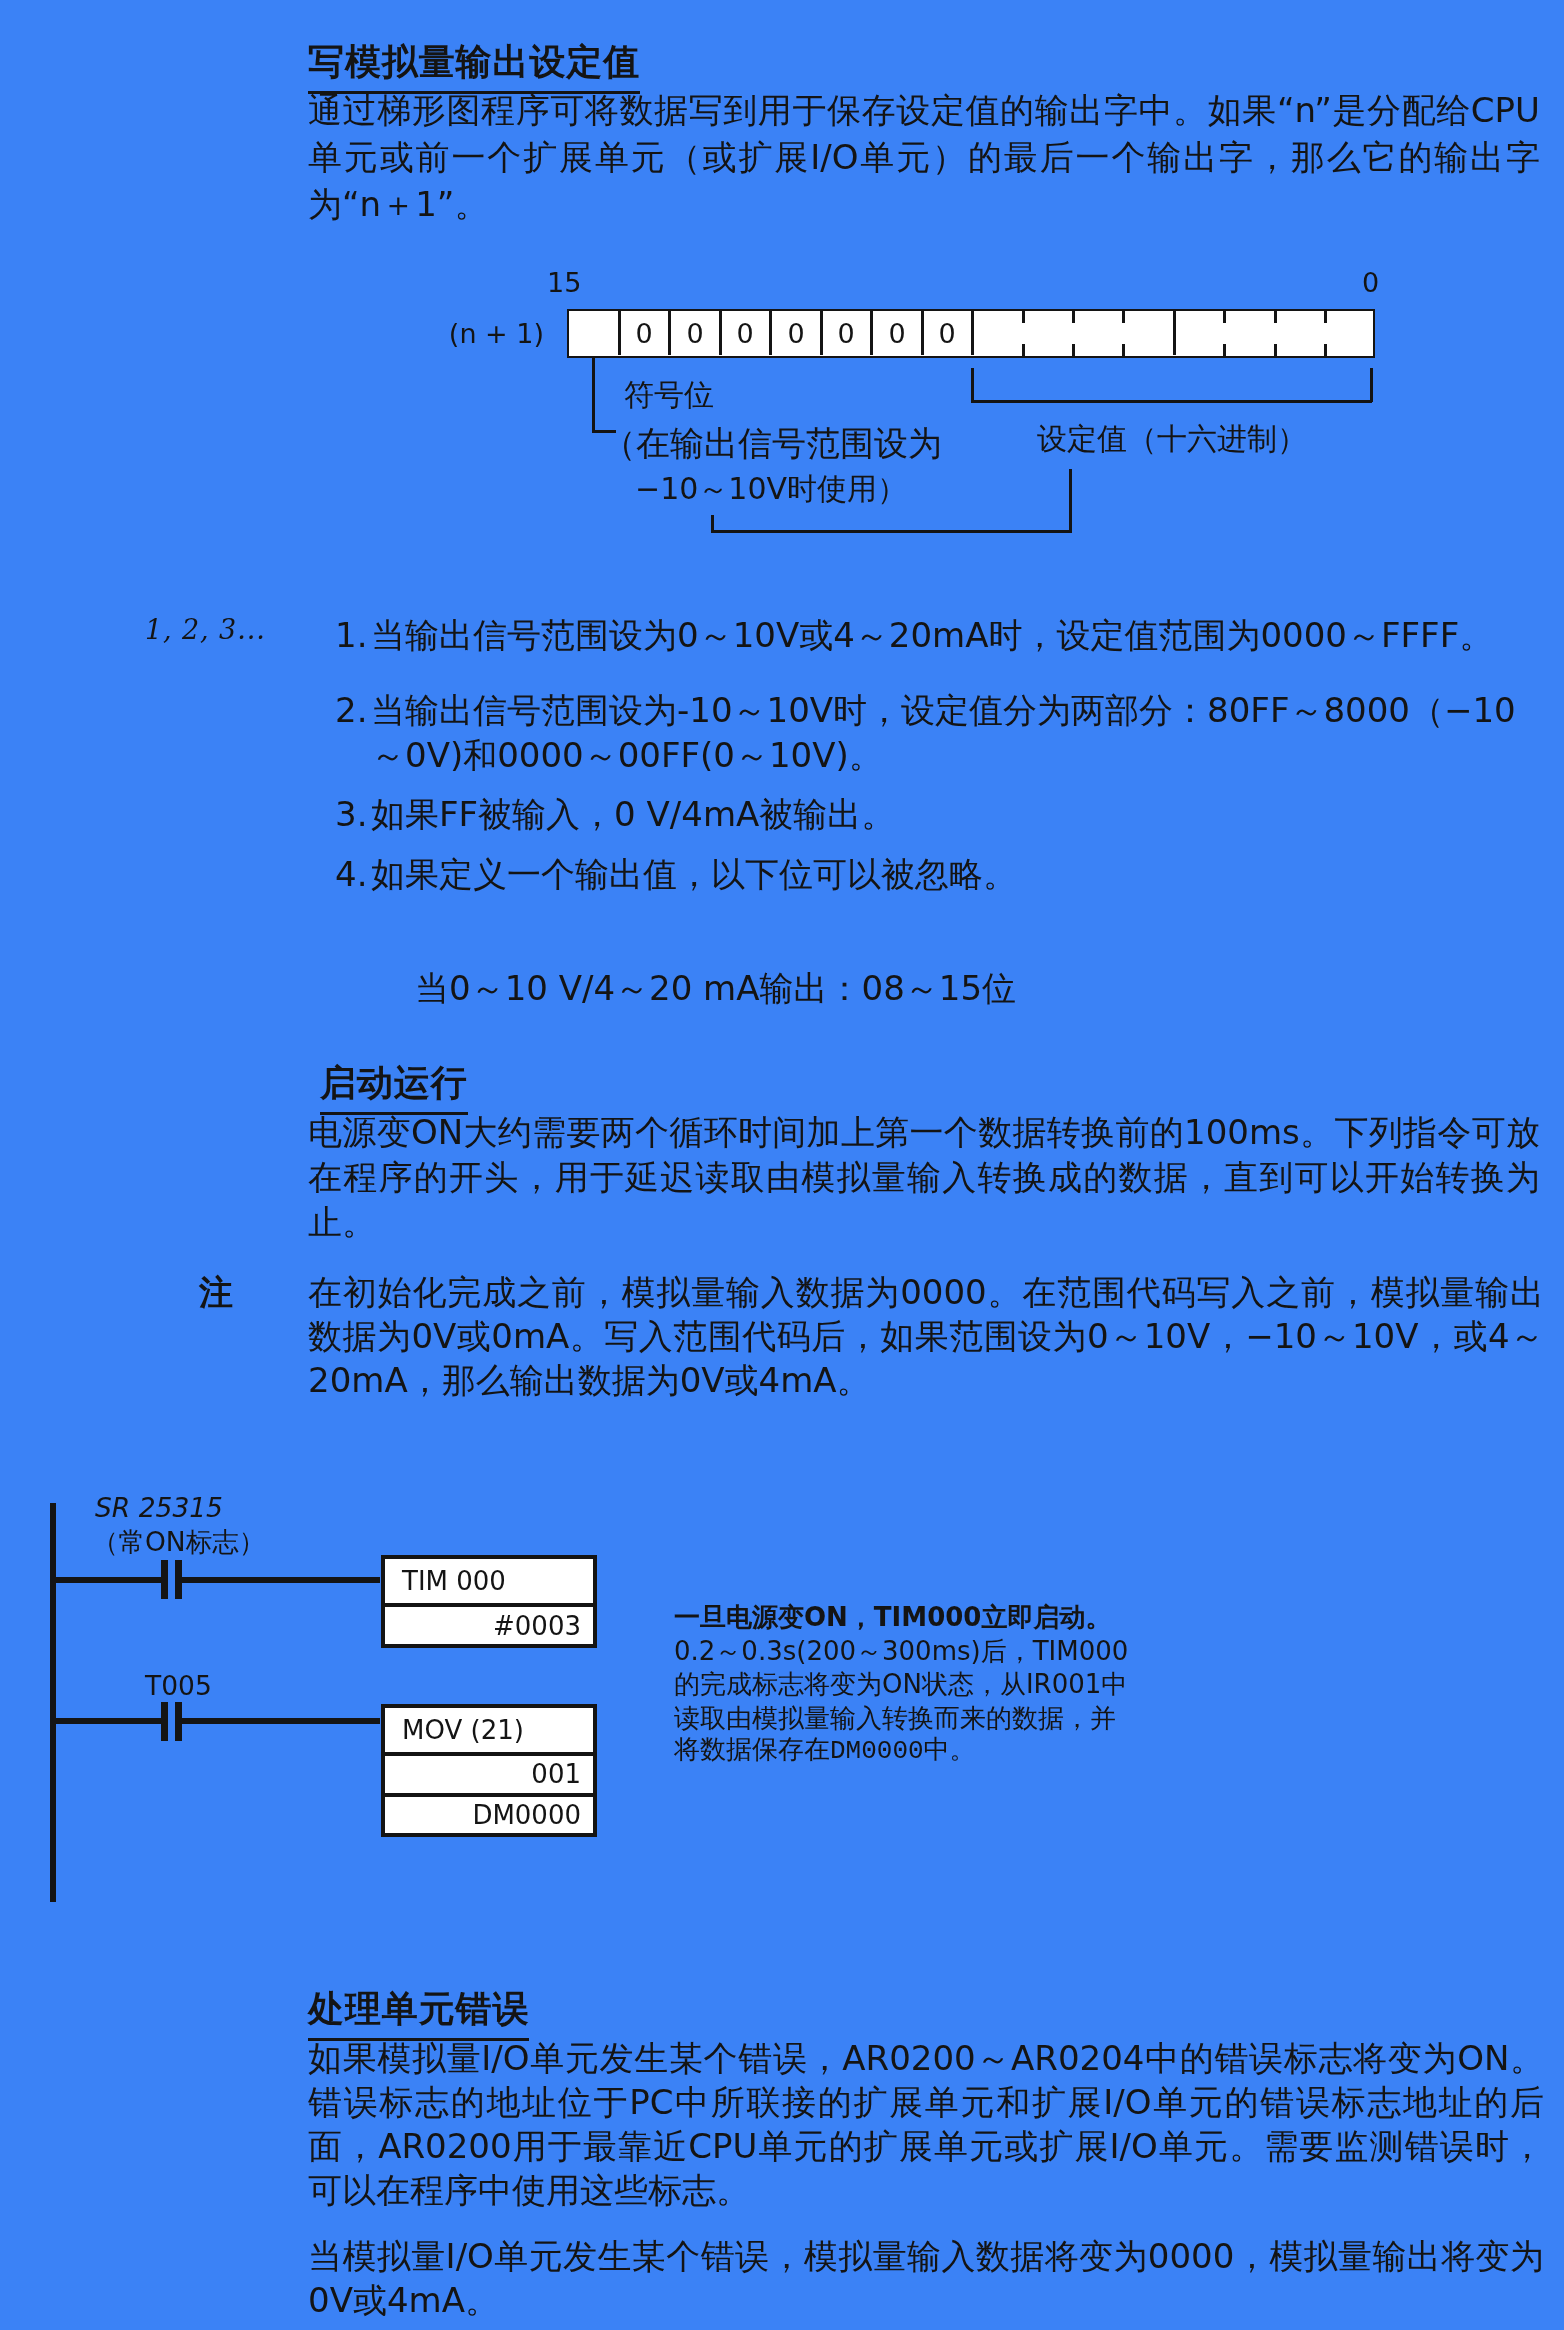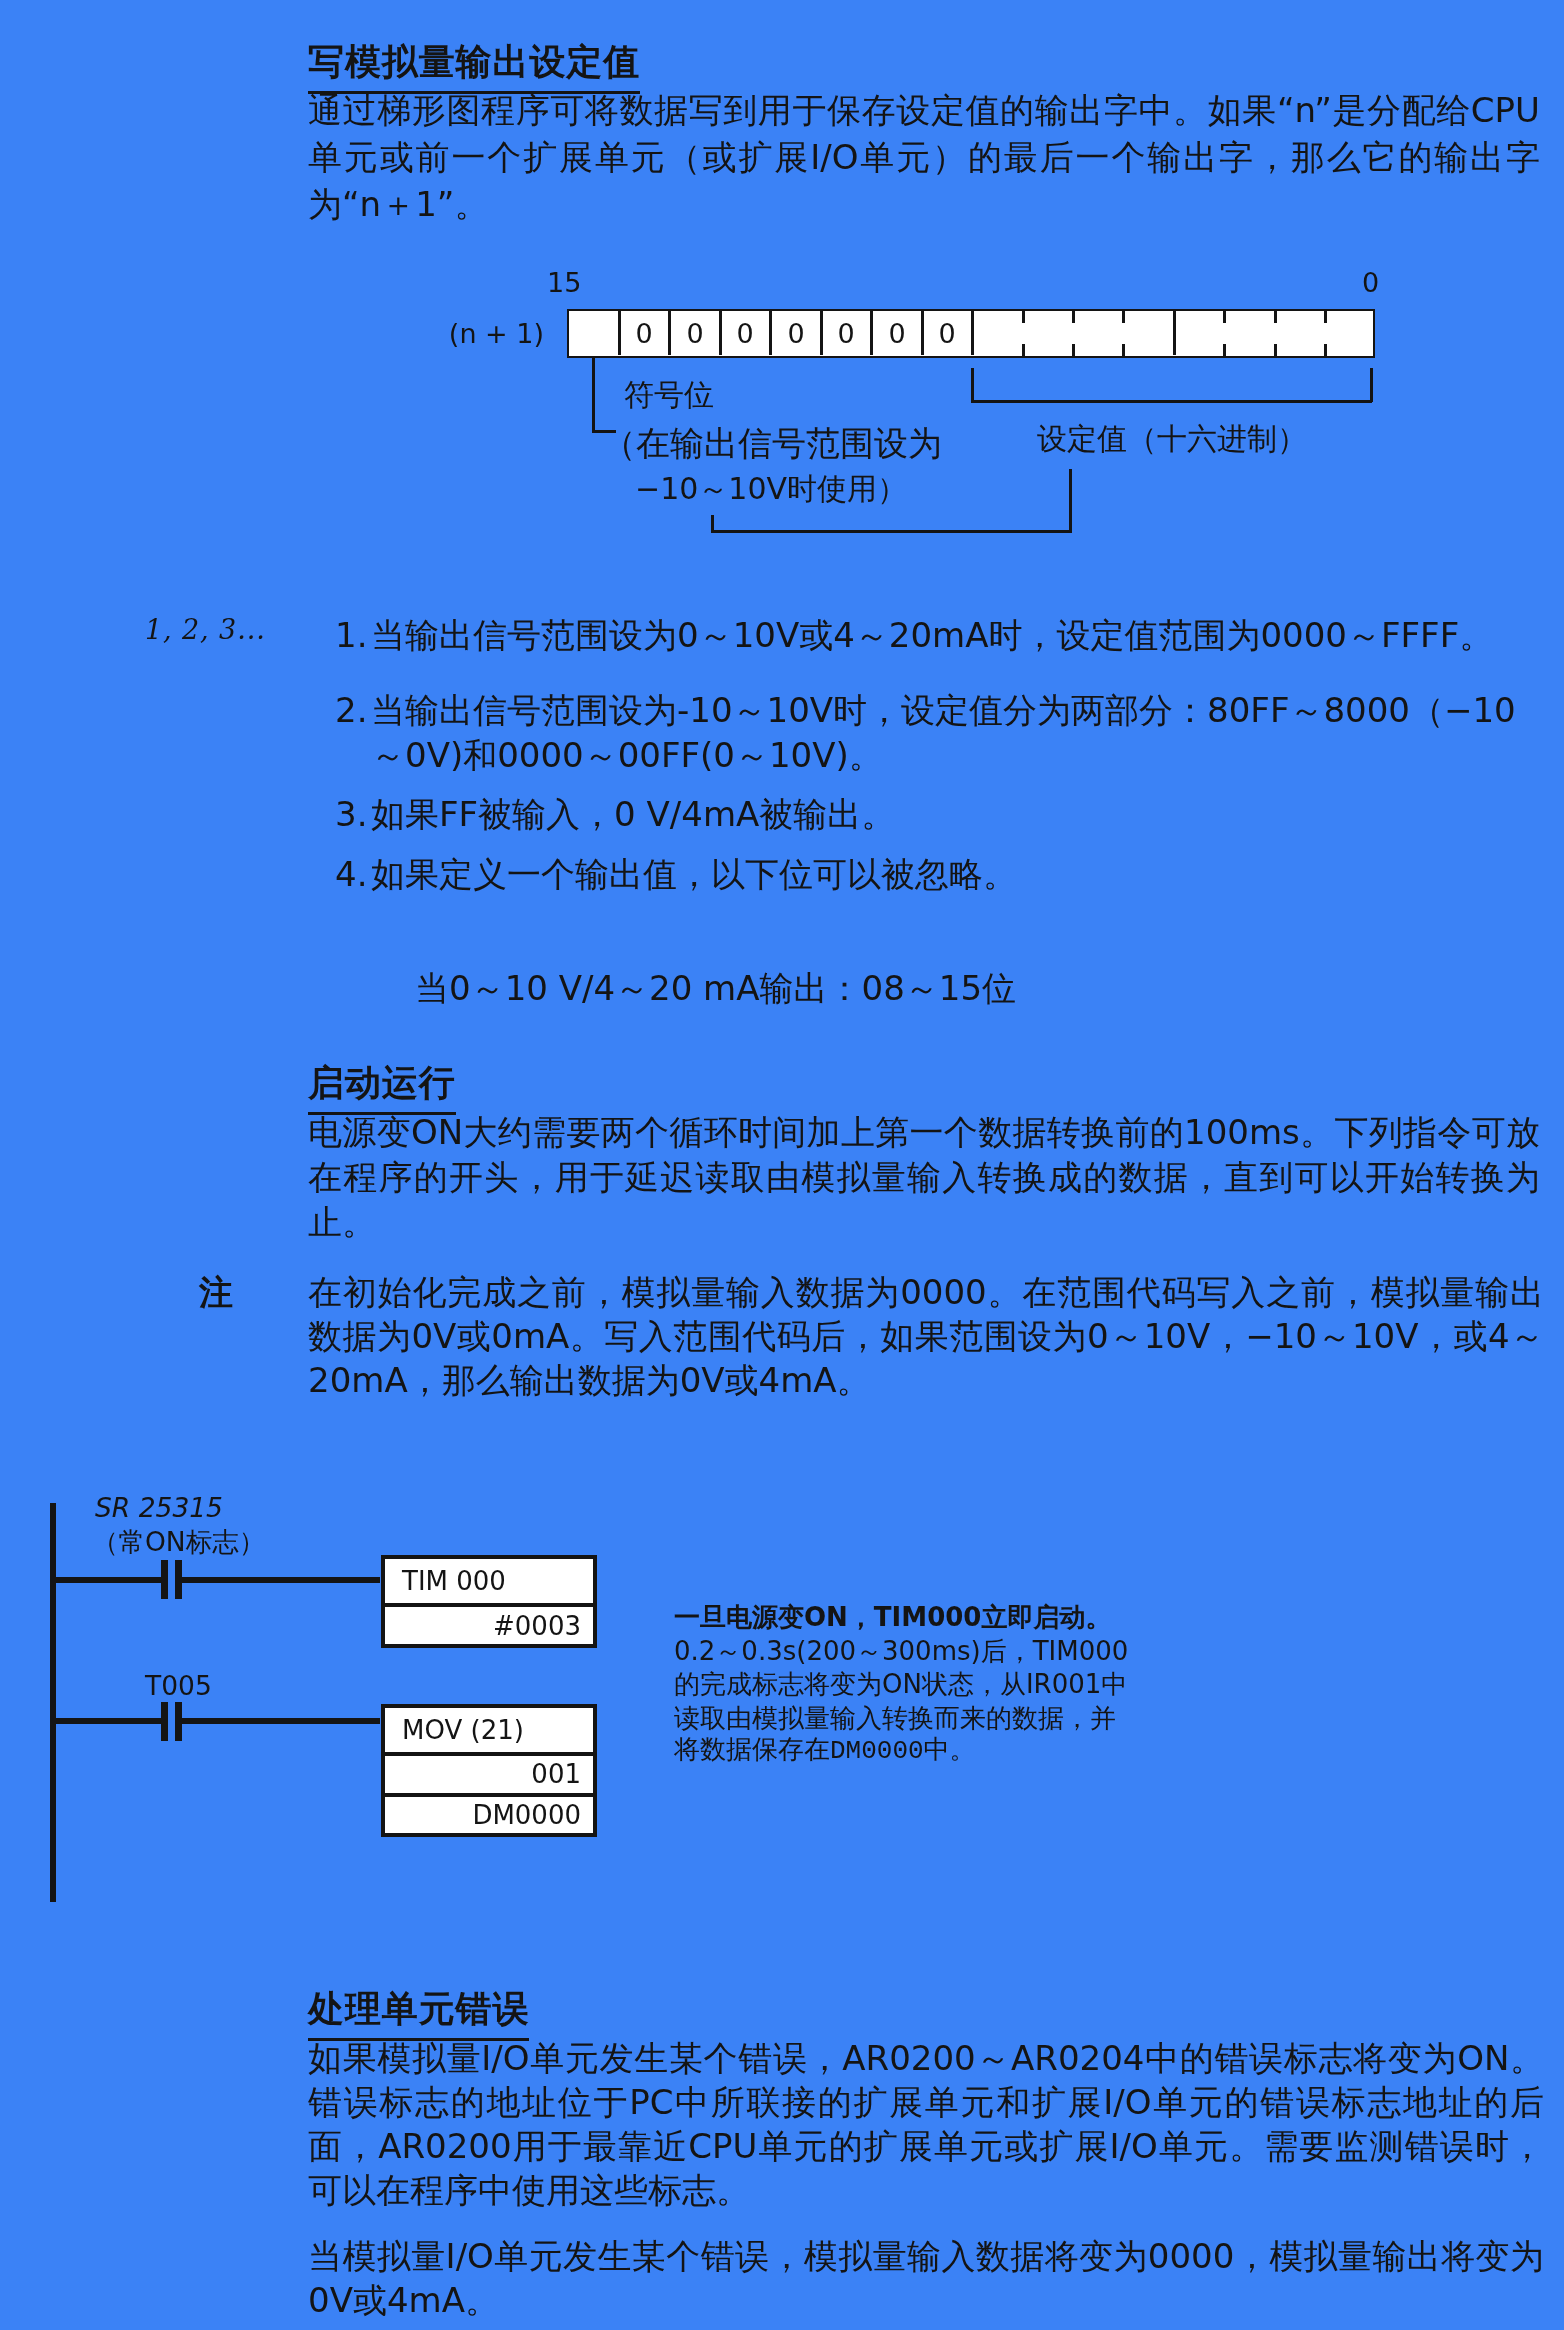--- a/index.html
+++ b/index.html
@@ -134,21 +134,21 @@
   <div class="list-item" style="top:792px;">
     <span class="list-num">3.</span>
     <span class="list-txt">如果FF被输入，0 V/4mA被输出。</span>
   </div>
   <div class="list-item" style="top:852px;">
     <span class="list-num">4.</span>
     <span class="list-txt">如果定义一个输出值，以下位可以被忽略。</span>
   </div>
   <div class="body-text" style="left:415px; top:966px; width:1112px; white-space:nowrap;">当0～10 V/4～20 mA输出：08～15位</div>
 
-  <div class="heading" style="left:308px; top:1059px;">启动运行</div>
+  <div class="heading" style="left:320px; top:1059px;">启动运行</div>
   <div class="body-text" style="left:308px; top:1110px; width:1232px; line-height:45px;">电源变ON大约需要两个循环时间加上第一个数据转换前的100ms。下列指令可放在程序的开头，用于延迟读取由模拟量输入转换成的数据，直到可以开始转换为止。</div>
 
   <div class="body-text" style="left:199px; top:1270px; font-weight:bold;">注</div>
   <div class="body-text" style="left:308px; top:1270px; width:1236px; line-height:44px;">在初始化完成之前，模拟量输入数据为0000。在范围代码写入之前，模拟量输出数据为0V或0mA。写入范围代码后，如果范围设为0～10V，−10～10V，或4～20mA，那么输出数据为0V或4mA。</div>
 
   <div class="line" style="left:50px; top:1503px; width:6px; height:399px;"></div>
 
   <div class="ladder-label" style="left:95px; top:1492px;font-style:italic;">SR 25315</div>
   <div class="ladder-label" style="left:92px; top:1524px;">（常ON标志）</div>
 

